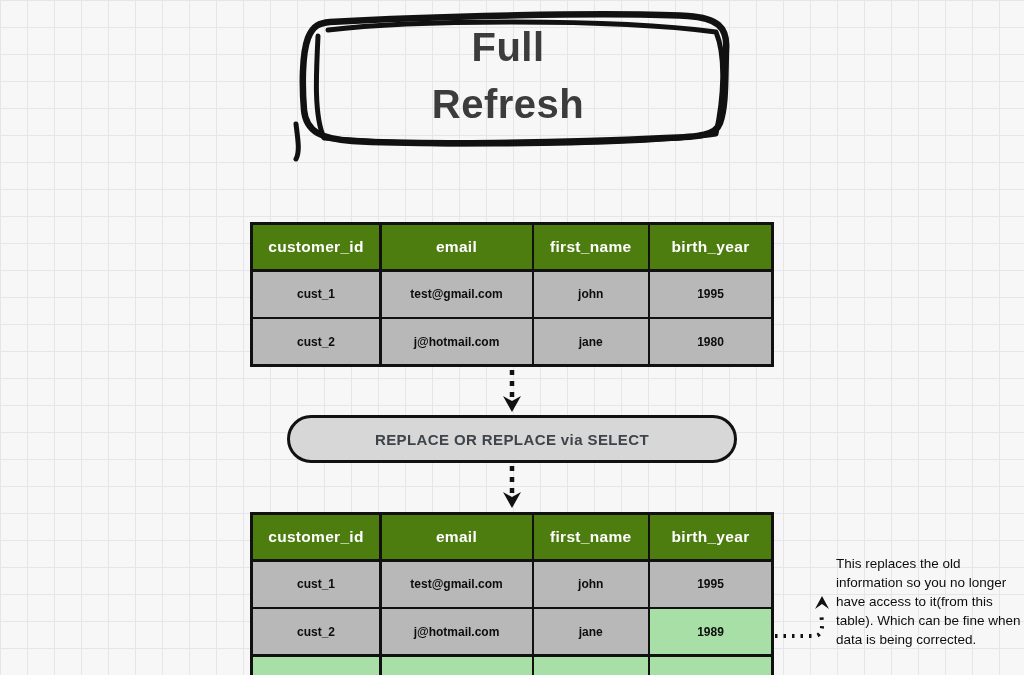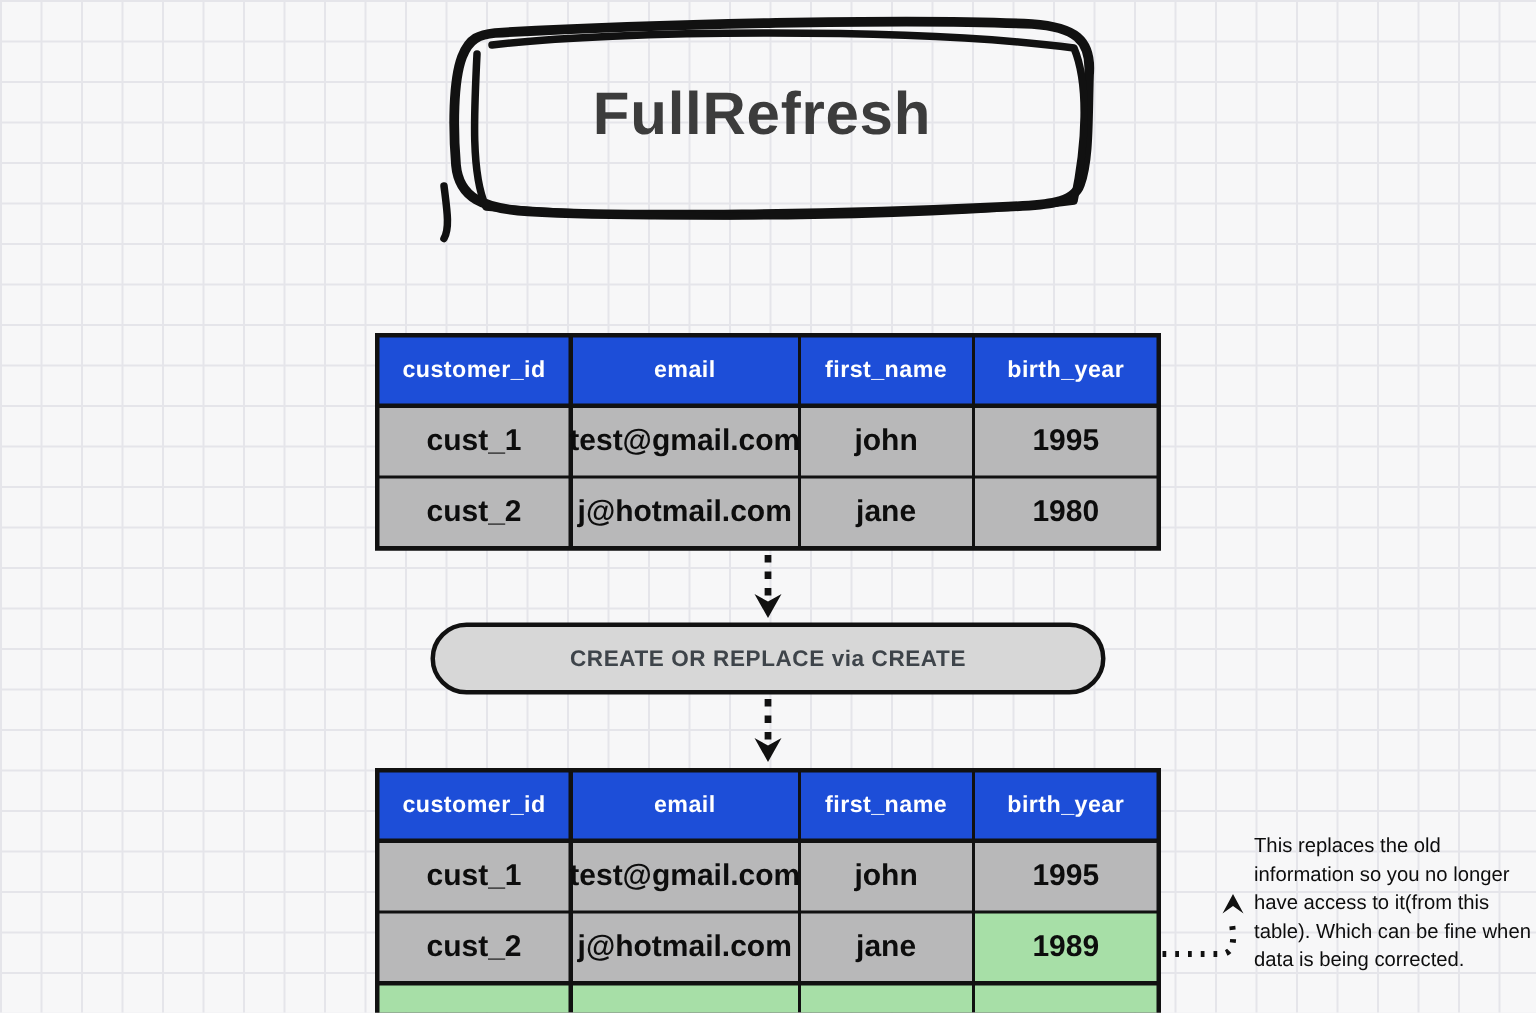--- a/index.html
+++ b/index.html
@@ -10,43 +10,43 @@
       linear-gradient(to right,#e5e5ea 1px,transparent 1px),
       linear-gradient(to bottom,#e5e5ea 1px,transparent 1px);
     background-size:27px 27px;
     font-family:"Liberation Sans",sans-serif;
   }
   .abs{position:absolute;}
   
   .title-wrap{left:270px;top:2px;width:476px;height:162px;}
   .title-text{
     position:absolute;left:0;top:10px;width:476px;height:128px;
-    display:flex;flex-direction:row;align-items:center;justify-content:center;
+    display:flex;flex-direction:column;align-items:center;justify-content:center;
     color:#3c3c3c;font-size:40px;font-weight:700;line-height:57px;letter-spacing:.5px;
   }
   
   .tbl-label{
     left:250px;top:186px;width:524px;text-align:center;
     font-size:17px;font-weight:700;color:#111;
   }
   
   .dtable{
     display:grid;
     grid-template-columns:126px 150px 113.5px 121px;
     gap:2.5px;background:#111;border:3px solid #111;
   }
   .old-tbl{left:250px;top:222px;grid-template-rows:44px 45px 45px;}
   .new-tbl{left:250px;top:512px;grid-template-rows:44px 45px 45px 45px;}
   .cell{
     display:flex;align-items:center;justify-content:center;
     background:rgba(250,250,251,.72);
-    font-size:20px;font-weight:700;color:#0d0d0d;
+    font-size:12px;font-weight:700;color:#0d0d0d;
   }
   .cell.th{
-    background:#1d4ed8;color:#fff;font-weight:600;font-size:15.5px;letter-spacing:.3px;
+    background:#4d7c0f;color:#fff;font-weight:600;font-size:15.5px;letter-spacing:.3px;
   }
   .cell.hl{background:#a7dfa7;}
   
   .pill{
     left:287px;top:415px;width:450px;height:48px;box-sizing:border-box;
     background:#d7d7d7;border:3px solid #111;border-radius:27px;
     display:flex;align-items:center;justify-content:center;
     font-size:15px;font-weight:700;color:#3e444a;letter-spacing:.4px;
   }
   
@@ -93,21 +93,21 @@
     <div class="cell">jane</div>
     <div class="cell">1980</div>
   </div>
 
   <svg class="abs arrow1" width="22" height="46" viewBox="0 0 22 46">
     <line x1="11" y1="2" x2="11" y2="29" stroke="#111" stroke-width="4.5" stroke-dasharray="5 6"></line>
     <path d="M2,28 L11,44 L20,28 L11,33 Z" fill="#111"></path>
   </svg>
 
   <div class="abs pill">
-    <span>CREATE OR REPLACE via CREATE</span>
+    <span>REPLACE OR REPLACE via SELECT</span>
   </div>
 
   <svg class="abs arrow2" width="22" height="46" viewBox="0 0 22 46">
     <line x1="11" y1="2" x2="11" y2="29" stroke="#111" stroke-width="4.5" stroke-dasharray="5 6"></line>
     <path d="M2,28 L11,44 L20,28 L11,33 Z" fill="#111"></path>
   </svg>
 
   <div class="abs dtable new-tbl">
     <div class="cell th">customer_id</div>
     <div class="cell th">email</div>

